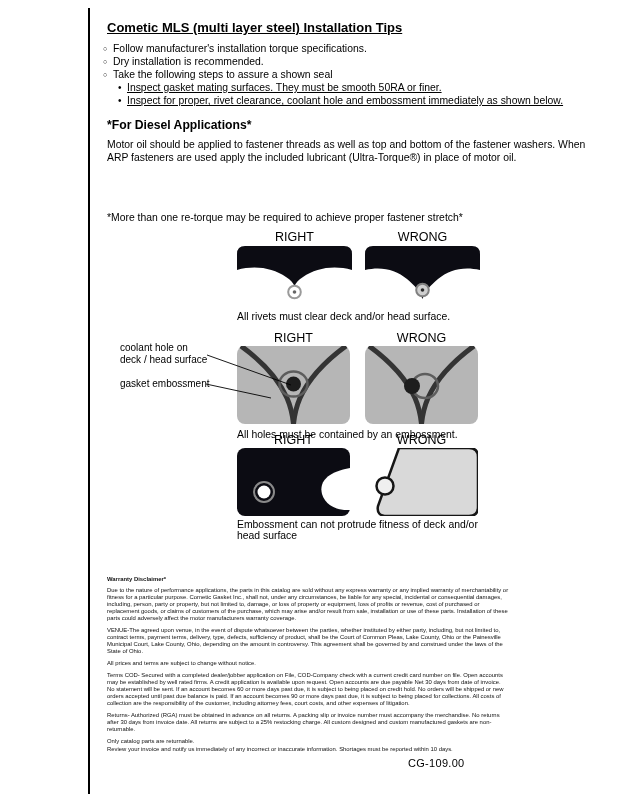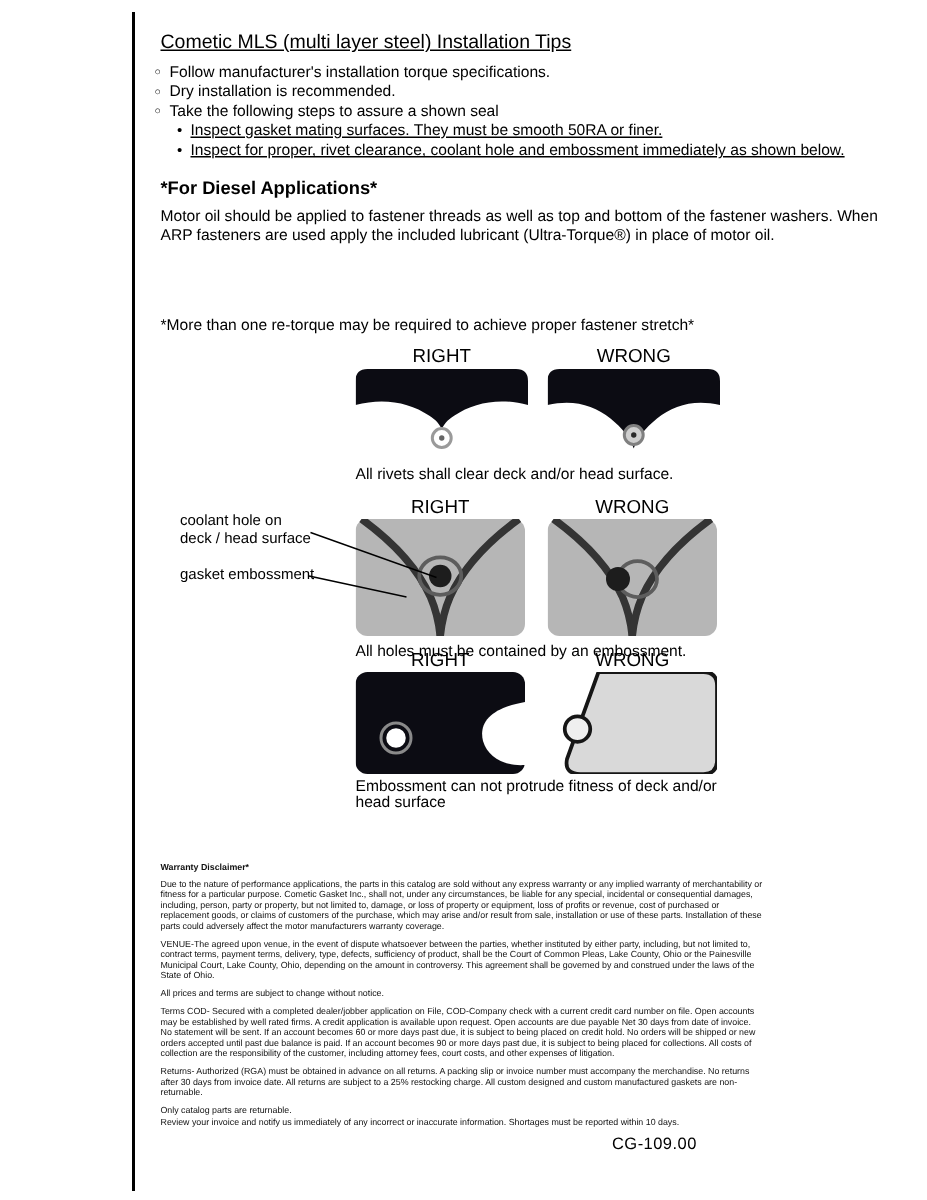--- a/index.html
+++ b/index.html
@@ -3,21 +3,21 @@
 <meta charset="utf-8">
 <style>
   * { margin:0; padding:0; box-sizing:border-box; }
   html,body { background:#ffffff; }
   .page {
     position:relative; width:618px; height:800px; background:#ffffff;
     font-family:"Liberation Sans", sans-serif; color:#000; overflow:hidden;
   }
   .abs { position:absolute; }
   .left-rule { left:88px; top:8px; width:2px; height:786px; background:#000; }
-  .title { left:107px; top:20px; font-size:13px; font-weight:normal; text-decoration:underline; }
+  .title { left:107px; top:20px; font-size:13px; font-weight:bold; text-decoration:underline; }
   .tips { left:103px; top:42px; width:505px; font-size:10.4px; line-height:13px; }
   .tip { position:relative; padding-left:10px; }
   .tip::before { content:"○"; position:absolute; left:0; top:0; font-size:7px; line-height:13px; }
   .subtip { position:relative; padding-left:9px; margin-left:15px;text-decoration:underline; }
   .subtip::before { content:"•"; position:absolute; left:0; top:0; font-size:10px; line-height:13px; }
   .diesel-heading { left:107px; top:118px; font-size:12.2px; font-weight:bold; }
   .para { font-size:10.4px; line-height:13.2px; width:482px; }
   .para1 { left:107px; top:138px; }
   .para2 { left:107px; top:170px; }
   .note { left:107px; top:212px; font-size:10.4px; }
@@ -64,21 +64,21 @@
       <circle cx="57.5" cy="46" r="1.8" fill="#666"></circle>
     </svg>
   </div>
   <div class="abs img-frame" style="left:365px; top:246px; width:115px; height:58px;">
     <svg width="115" height="58" viewBox="0 0 115 58">
       <path d="M8,0 H107 Q115,0 115,8 V24 C98,20 84,24 73,33 C65,39.5 60,46 57.5,53 C55,46 50,39.5 42,33 C31,24 17,20 0,24 V8 Q0,0 8,0 Z" fill="#0c0c13"></path>
       <circle cx="57.5" cy="44" r="6.3" fill="#cfcfcf" stroke="#808080" stroke-width="2"></circle>
       <circle cx="57.5" cy="44" r="1.8" fill="#2a2a2a"></circle>
     </svg>
   </div>
-  <div class="abs caption" style="left:237px; top:311px;">All rivets shall clear deck and/or head surface.</div>
+  <div class="abs caption" style="left:237px; top:311px;">All rivets must clear deck and/or head surface.</div>
 
   <div class="abs dlabel" style="left:237px; top:331px; width:113px;">RIGHT</div>
   <div class="abs dlabel" style="left:365px; top:331px; width:113px;">WRONG</div>
 
   <div class="abs sidelabel" style="left:120px; top:342px; width:95px;">
     <div>coolant hole on</div>
     <div>deck / head surface</div>
   </div>
   <div class="abs sidelabel" style="left:120px; top:378px; width:95px;">gasket embossment</div>
 

